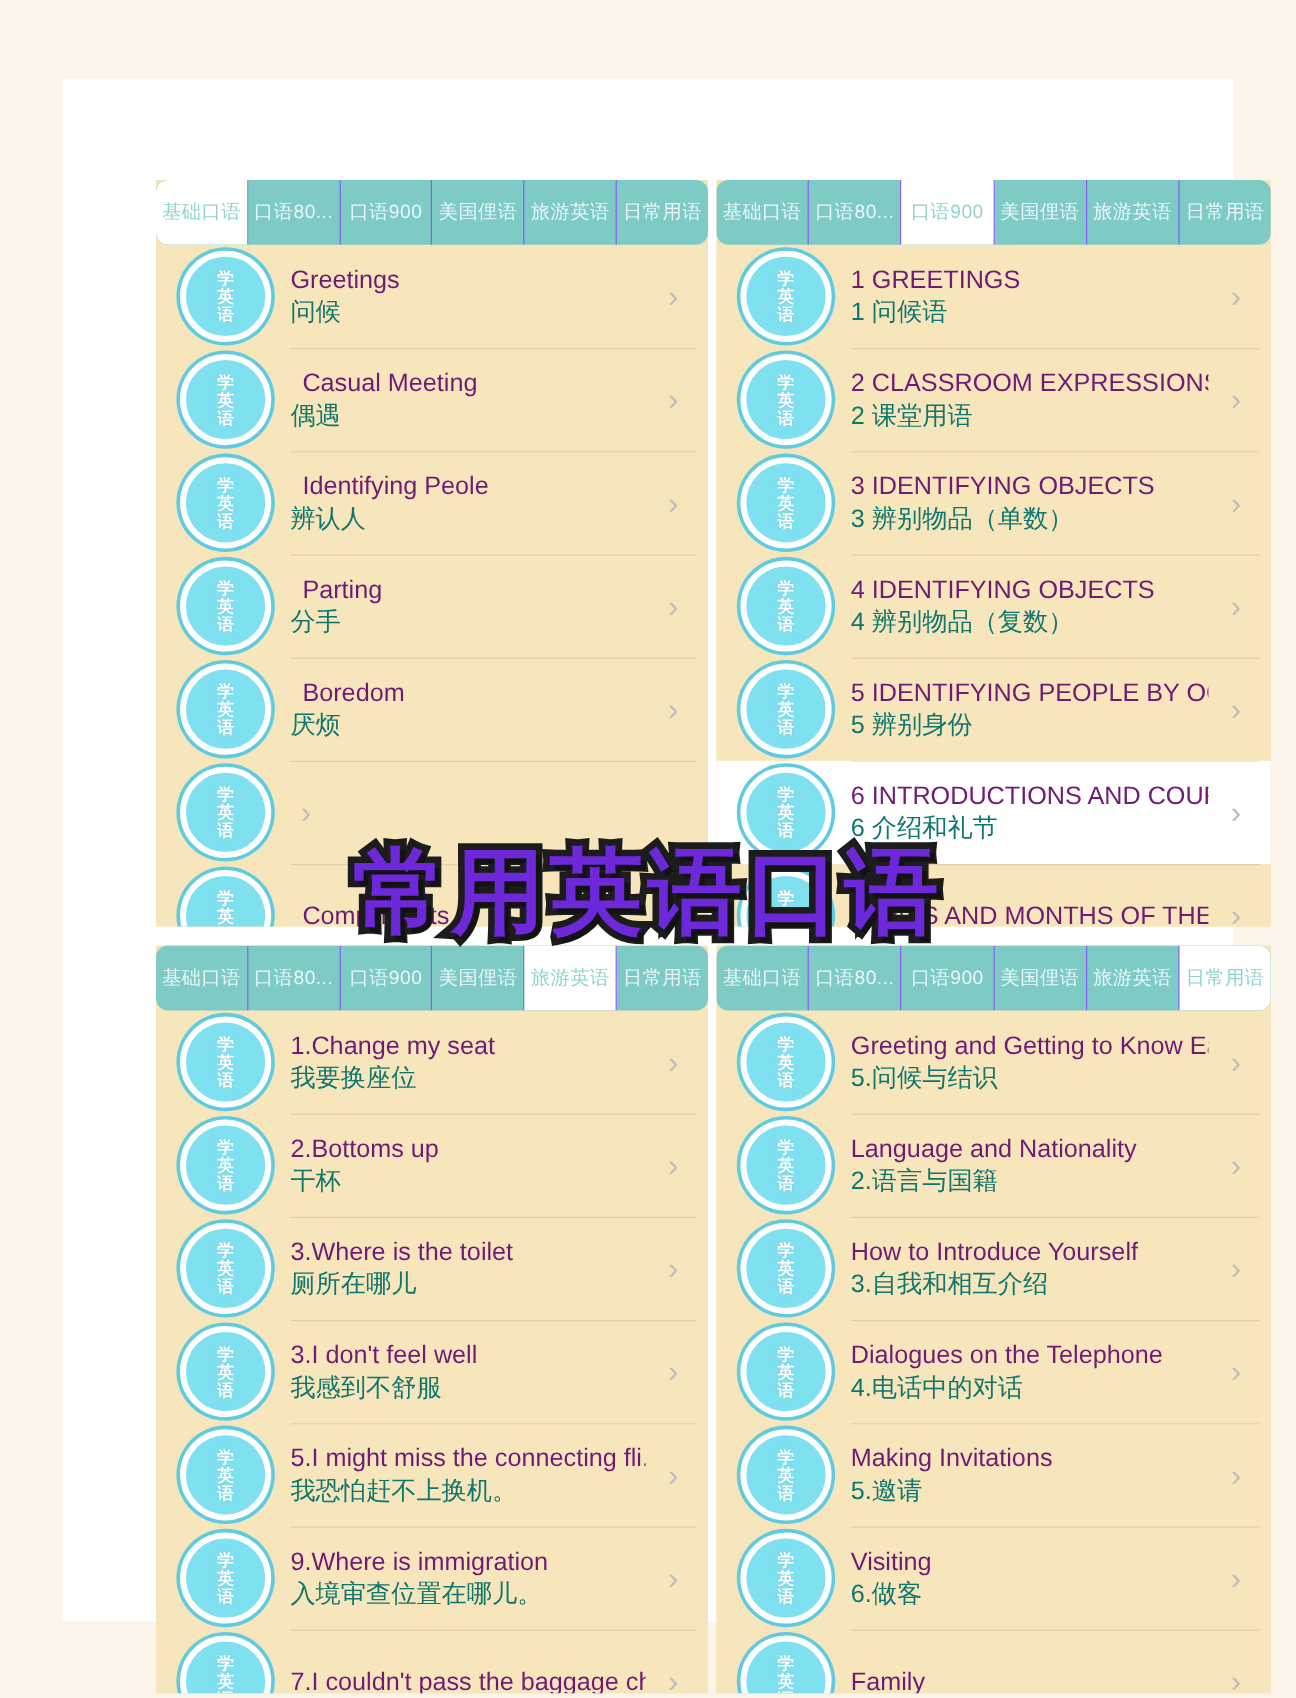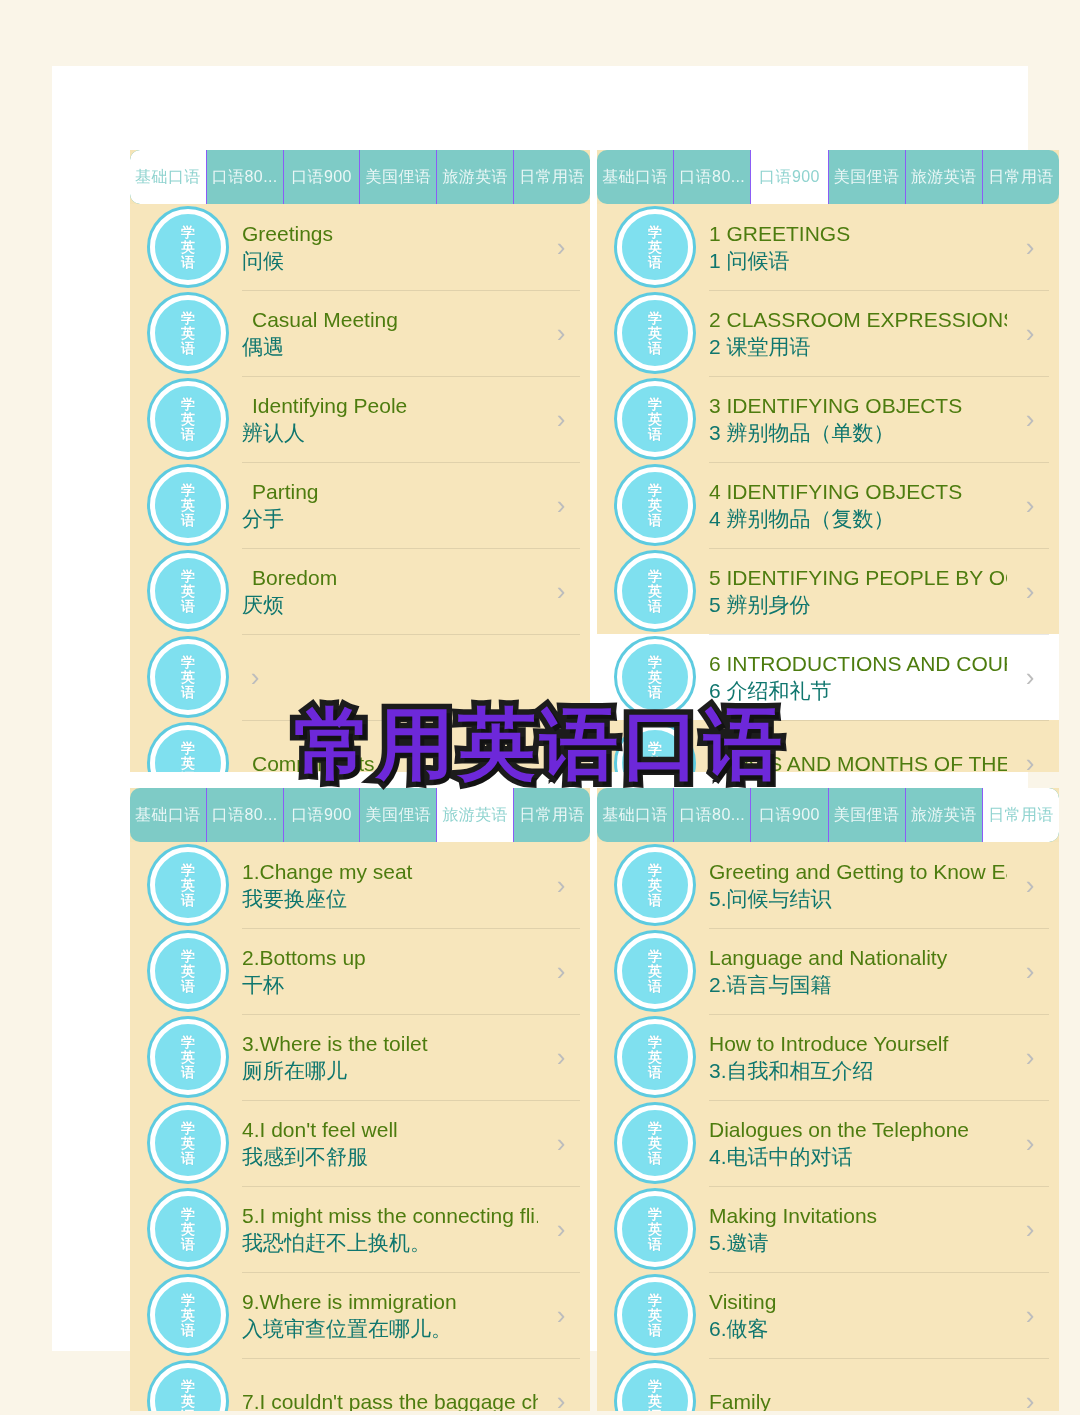--- a/index.html
+++ b/index.html
@@ -86,21 +86,21 @@
     font-size:14px;line-height:15px;
     color:#ffffff;
     text-align:center;
     font-weight:bold;
     letter-spacing:0px;
     text-shadow:0 0 1px rgba(80,180,200,.6);
   }
 
   .texts{flex:1 1 auto;min-width:0;padding-right:10px;}
   .t-en{
-    font-size:21px;color:#4d7c0f;
+    font-size:21px;color:#701a75;
     white-space:nowrap;overflow:hidden;text-overflow:clip;
     line-height:27px;
   }
   .t-cn{
     font-size:21px;color:#0f766e;
     white-space:nowrap;overflow:hidden;
     line-height:28px;
   }
   .t-en.indent{padding-left:10px;}
 
@@ -417,21 +417,21 @@
         <div class="row">
           <div class="sep"></div>
           <div class="badge">
             <div class="bt">
               <div>学</div>
               <div>英</div>
               <div>语</div>
             </div>
           </div>
           <div class="texts">
-            <div class="t-en">4.I don't feel well</div>
+            <div class="t-en">3.I don't feel well</div>
             <div class="t-cn">我感到不舒服</div>
           </div>
           <div class="chev">›</div>
         </div>
         <div class="row">
           <div class="sep"></div>
           <div class="badge">
             <div class="bt">
               <div>学</div>
               <div>英</div>

